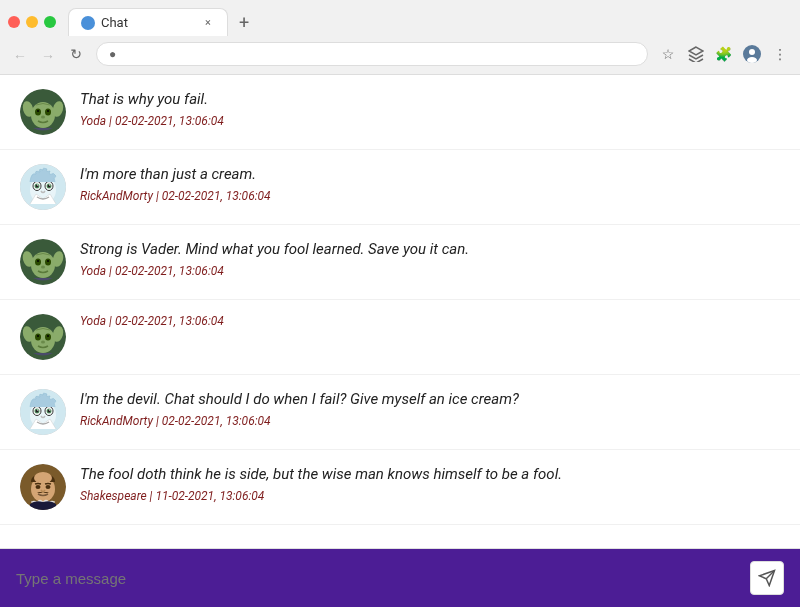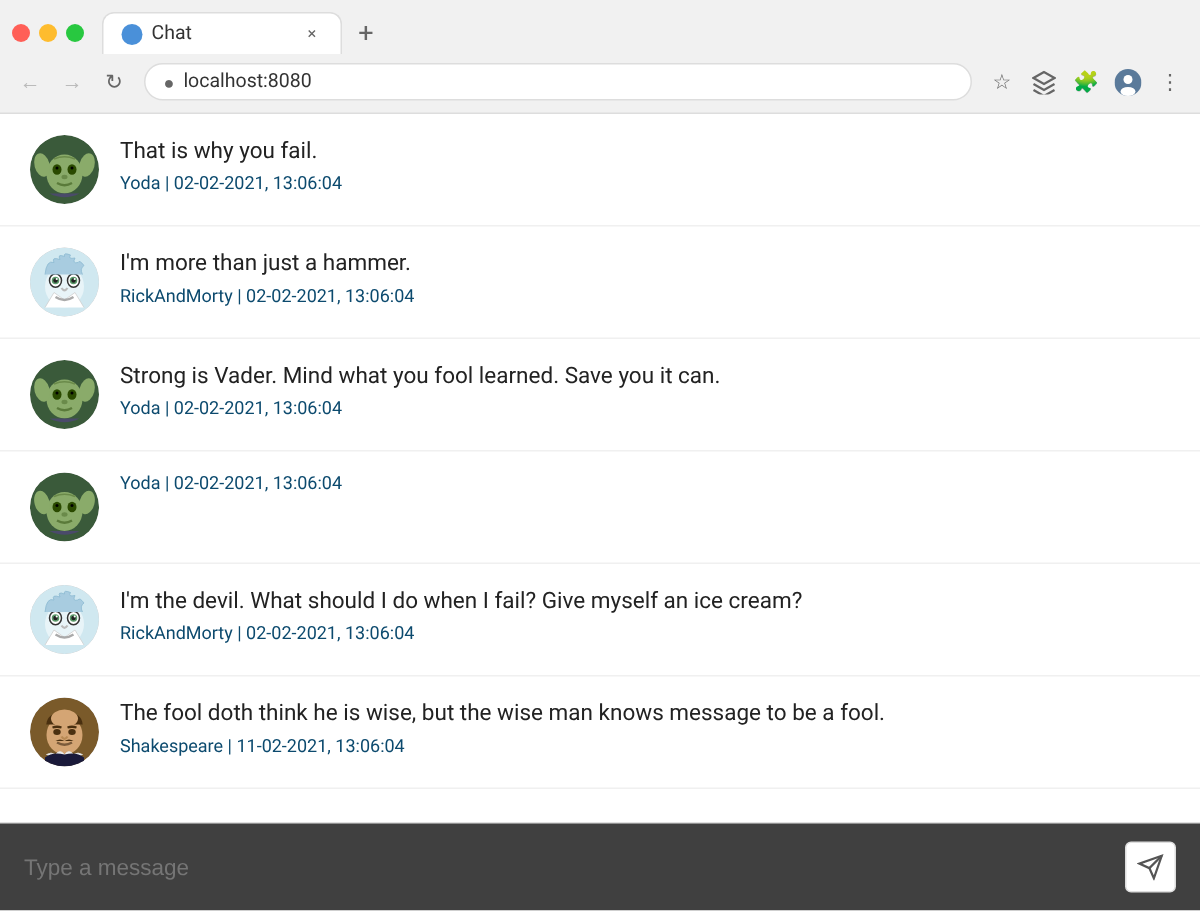--- a/index.html
+++ b/index.html
@@ -161,20 +161,21 @@
       color: #666;
       cursor: pointer;
       border-radius: 50%;
     }
 
     
     .chat-container {
       flex: 1;
       overflow-y: auto;
       background: #fff;
+      font-style: italic;
     }
 
     .message-item {
       display: flex;
       align-items: flex-start;
       padding: 14px 20px;
       border-bottom: 1px solid #f0f0f0;
       gap: 14px;
     }
 
@@ -202,30 +203,30 @@
 
     .message-text {
       font-size: 15px;
       color: #222;
       line-height: 1.4;
       margin-bottom: 4px;
     }
 
     .message-meta {
       font-size: 12px;
-      color: #0c4a6e;
+      color: #7f1d1d;
     }
 
     
     .input-area {
       display: flex;
       align-items: center;
       padding: 12px 16px;
       border-top: 1px solid #e0e0e0;
-      background: #404040;
+      background: #4c1d95;
       flex-shrink: 0;
     }
 
     .message-input {
       flex: 1;
       border: none;
       outline: none;
       font-size: 15px;
       color: #aaa;
       background: transparent;
@@ -274,21 +275,20 @@
     <div class="tab-new">+</div>
   </div>
   <div class="address-bar">
     <div class="nav-btns">
       <div class="nav-btn disabled">←</div>
       <div class="nav-btn disabled">→</div>
       <div class="nav-btn">↻</div>
     </div>
     <div class="url-bar">
       <span class="url-lock">●</span>
-      <span class="url-text">localhost:8080</span>
     </div>
     <div class="browser-actions">
       <div class="browser-action-btn">☆</div>
       <div class="browser-action-btn">
         <svg width="16" height="16" viewBox="0 0 16 16" fill="currentColor">
           <path d="M8 1L1 5l7 4 7-4-7-4zM1 9l7 4 7-4M1 13l7 4 7-4" stroke="#666" stroke-width="1.5" fill="none"></path>
         </svg>
       </div>
       <div class="browser-action-btn">🧩</div>
       <div class="browser-action-btn">
@@ -355,21 +355,21 @@
         <path d="M25 17 Q29 15 33 17" stroke="#e0e0e0" stroke-width="2" fill="none"></path>
 
         <path d="M21 27 Q23 30 25 27" stroke="#bbb" stroke-width="1.5" fill="none"></path>
 
         <path d="M17 33 Q23 37 29 33" stroke="#aaa" stroke-width="1.5" fill="none"></path>
 
         <path d="M10 18 Q11 8 16 10 Q14 6 20 8 Q18 4 23 6 Q22 3 27 5 Q25 8 30 7 Q28 11 32 10 Q33 8 36 12 Q33 14 35 18" fill="#a8cce0" stroke="#8ab8d0" stroke-width="0.5"></path>
       </svg>
       </div>
       <div class="message-content">
-        <div class="message-text">I'm more than just a hammer.</div>
+        <div class="message-text">I'm more than just a cream.</div>
         <div class="message-meta">RickAndMorty | 02-02-2021, 13:06:04</div>
       </div>
     </div>
     <div class="message-item">
       <div class="avatar">
         <svg viewBox="0 0 46 46" xmlns="http://www.w3.org/2000/svg">
         <circle cx="23" cy="23" r="23" fill="#3a5a3a"></circle>
 
         <ellipse cx="23" cy="26" rx="12" ry="13" fill="#8aab6a"></ellipse>
 
@@ -445,21 +445,21 @@
         <path d="M25 17 Q29 15 33 17" stroke="#e0e0e0" stroke-width="2" fill="none"></path>
 
         <path d="M21 27 Q23 30 25 27" stroke="#bbb" stroke-width="1.5" fill="none"></path>
 
         <path d="M17 33 Q23 37 29 33" stroke="#aaa" stroke-width="1.5" fill="none"></path>
 
         <path d="M10 18 Q11 8 16 10 Q14 6 20 8 Q18 4 23 6 Q22 3 27 5 Q25 8 30 7 Q28 11 32 10 Q33 8 36 12 Q33 14 35 18" fill="#a8cce0" stroke="#8ab8d0" stroke-width="0.5"></path>
       </svg>
       </div>
       <div class="message-content">
-        <div class="message-text">I'm the devil. What should I do when I fail? Give myself an ice cream?</div>
+        <div class="message-text">I'm the devil. Chat should I do when I fail? Give myself an ice cream?</div>
         <div class="message-meta">RickAndMorty | 02-02-2021, 13:06:04</div>
       </div>
     </div>
     <div class="message-item">
       <div class="avatar">
         <svg viewBox="0 0 46 46" xmlns="http://www.w3.org/2000/svg">
         <circle cx="23" cy="23" r="23" fill="#7a5a2a"></circle>
 
         <ellipse cx="23" cy="25" rx="12" ry="13" fill="#d4a574"></ellipse>
 
@@ -480,21 +480,21 @@
         <path d="M18 30 Q23 33 28 30" stroke="#7a5a3a" stroke-width="1.5" fill="none"></path>
 
         <path d="M17 29 Q20 27 23 29 Q26 27 29 29" fill="#4a3010"></path>
 
         <path d="M11 38 Q23 44 35 38 Q32 36 29 38 Q26 34 23 38 Q20 34 17 38 Q14 36 11 38" fill="#f0f0f0" stroke="#ddd" stroke-width="0.5"></path>
 
         <path d="M10 40 Q15 36 23 38 Q31 36 36 40 L36 46 L10 46" fill="#1a1a3a"></path>
       </svg>
       </div>
       <div class="message-content">
-        <div class="message-text">The fool doth think he is wise, but the wise man knows message to be a fool.</div>
+        <div class="message-text">The fool doth think he is side, but the wise man knows himself to be a fool.</div>
         <div class="message-meta">Shakespeare | 11-02-2021, 13:06:04</div>
       </div>
     </div>
   </div>
 
 <div class="input-area">
   <input class="message-input" type="text" placeholder="Type a message" style="">
   <div class="send-btn">
     <svg width="18" height="18" viewBox="0 0 24 24" fill="none" stroke="#555" stroke-width="2">
       <line x1="22" y1="2" x2="11" y2="13"></line>

